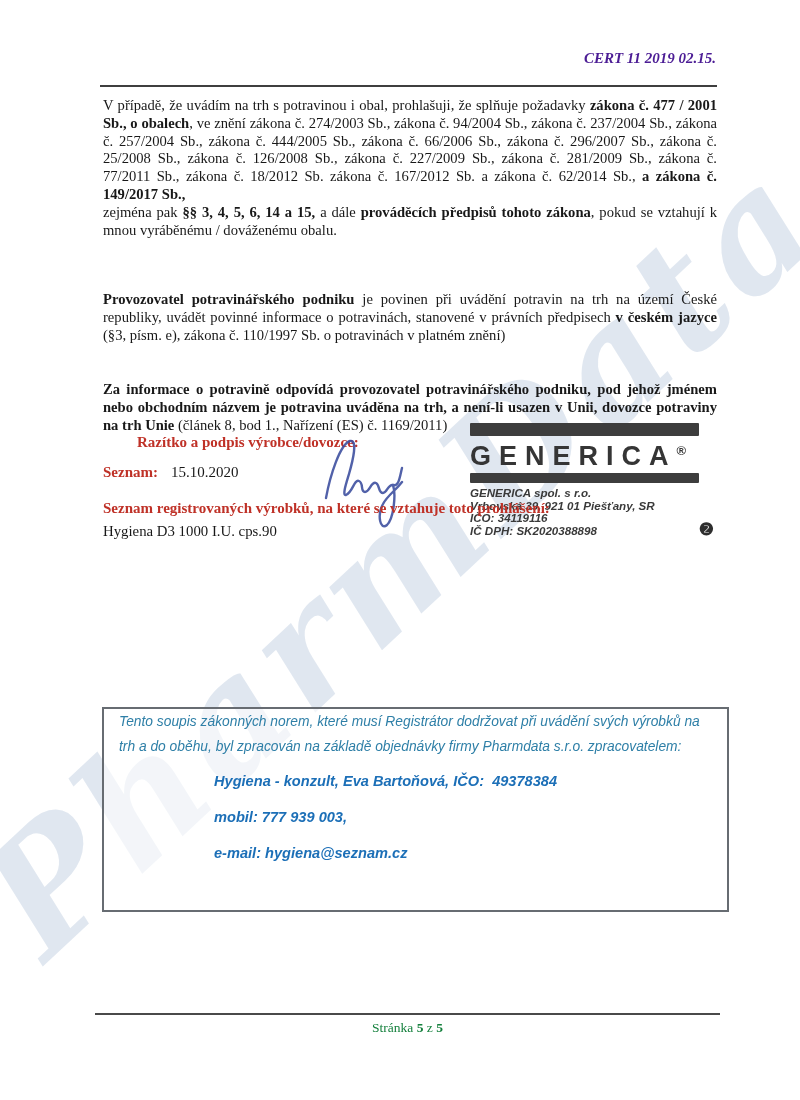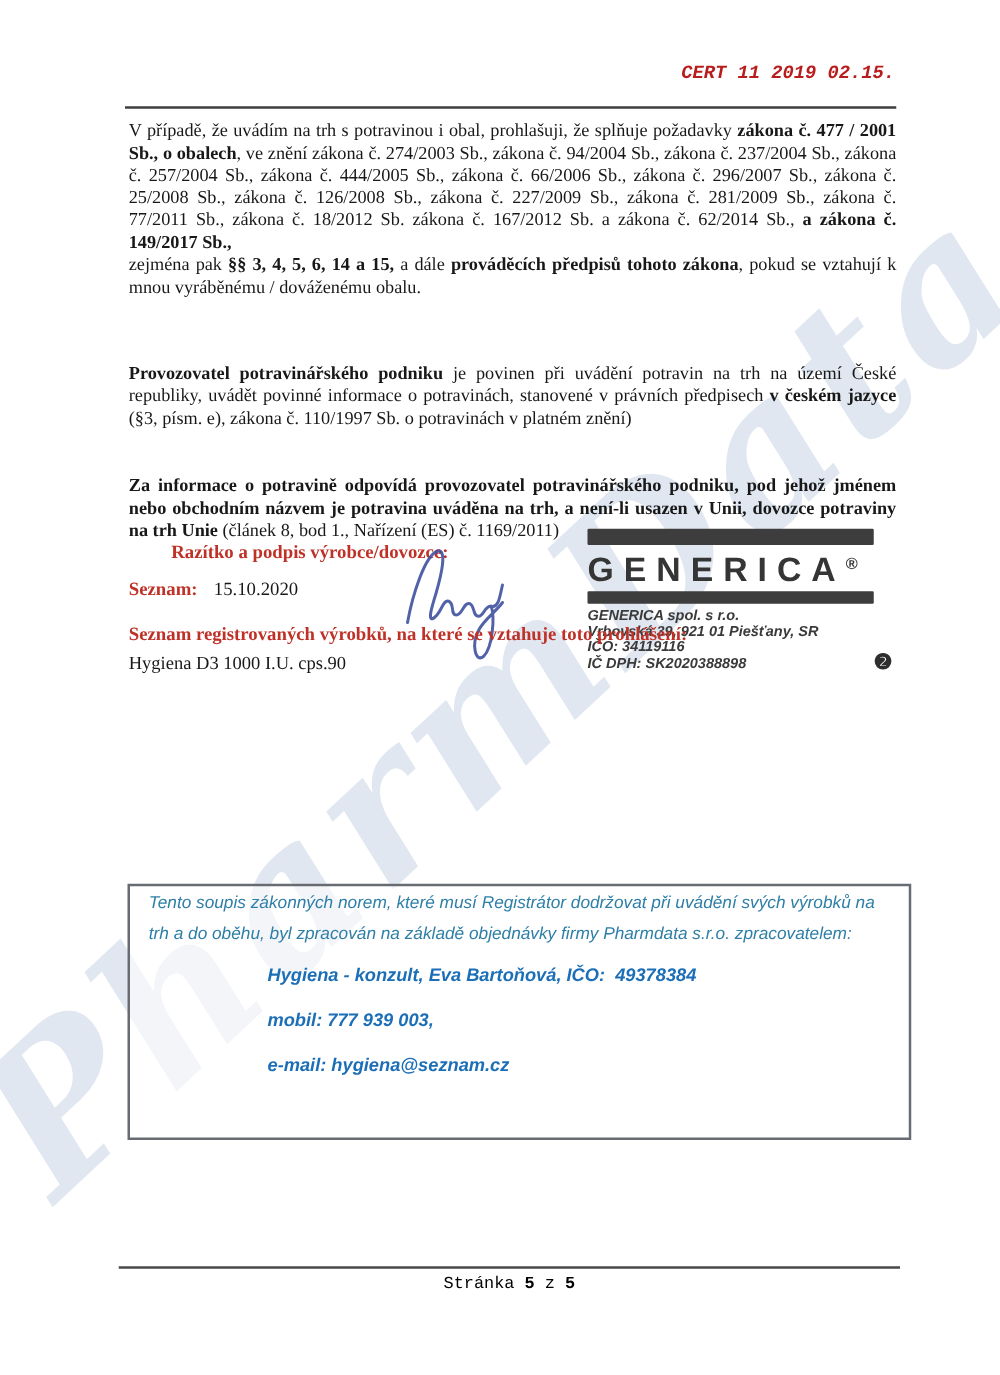--- a/index.html
+++ b/index.html
@@ -13,22 +13,22 @@
   .watermark {
     position:absolute; left:50%; top:50%;
     transform:translate(-50%,-46%) rotate(-43deg);
     font-family:"DejaVu Serif", serif; font-style:italic; font-weight:bold;
     font-size:158px; letter-spacing:8px; white-space:nowrap;
     color:rgba(174,192,216,0.38); pointer-events:none; z-index:0;
   }
   
   .header-ref {
     position:absolute; top:50px; left:100px; right:84px; text-align:right;
-    font-family:Liberation Mono, monospace; font-style:italic; font-weight:700;
-    font-size:15px; color:#b91c1c; z-index:2;
+    font-family:Liberation Serif, serif; font-style:italic; font-weight:700;
+    font-size:15px; color:#4c1d95; z-index:2;
   }
   .header-rule { position:absolute; top:85px; left:100px; width:617px; height:2px; background:#3f3f3f; z-index:2; }
   
   .textcol { position:absolute; left:103px; width:614px; z-index:2; }
   .para { font-size:14.6px; line-height:17.8px; text-align:justify; }
   .p-law1 { top:97px; }
   .p-law2 { top:204px; }
   .sec-head { top:262px; font-weight:bold; text-decoration:underline; text-align:left; }
   .p-lab1 { top:291px; }
   .p-lab2 { top:345px;margin-top:36px; }
@@ -55,21 +55,21 @@
   
   .notice-box { position:absolute; left:102px; top:707px; width:627px; height:205px;
     border:2px solid #676c72; background:rgba(255,255,255,0.6); z-index:2;
     font-family:"Liberation Sans", sans-serif; font-style:italic; }
   .notice-intro { margin:0 14px 0 15px; font-size:13.8px; line-height:25px; color:#2e7fa7; }
   .notice-contacts { margin:14px 0 0 110px; color:#1c6fb7; font-weight:bold; font-size:14.6px; }
   .notice-contacts p { margin:0 0 20px 0; white-space:pre-wrap; }
   
   .footer-rule { position:absolute; top:1013px; left:95px; width:625px; height:2px; background:#4a4a4a; z-index:2; }
   .footer-text { position:absolute; top:1020px; left:95px; width:625px; text-align:center;
-    font-family:Liberation Mono, monospace; font-size:13.5px; color:#000000; z-index:2; }
+    font-family:Liberation Serif, serif; font-size:13.5px; color:#15803d; z-index:2; }
 </style>
 </head>
 <body>
 
 <div class="page">
 
   <div class="watermark">PharmData</div>
 
   <div class="header-ref">CERT 11 2019 02.15.</div>
   <div class="header-rule"></div>

